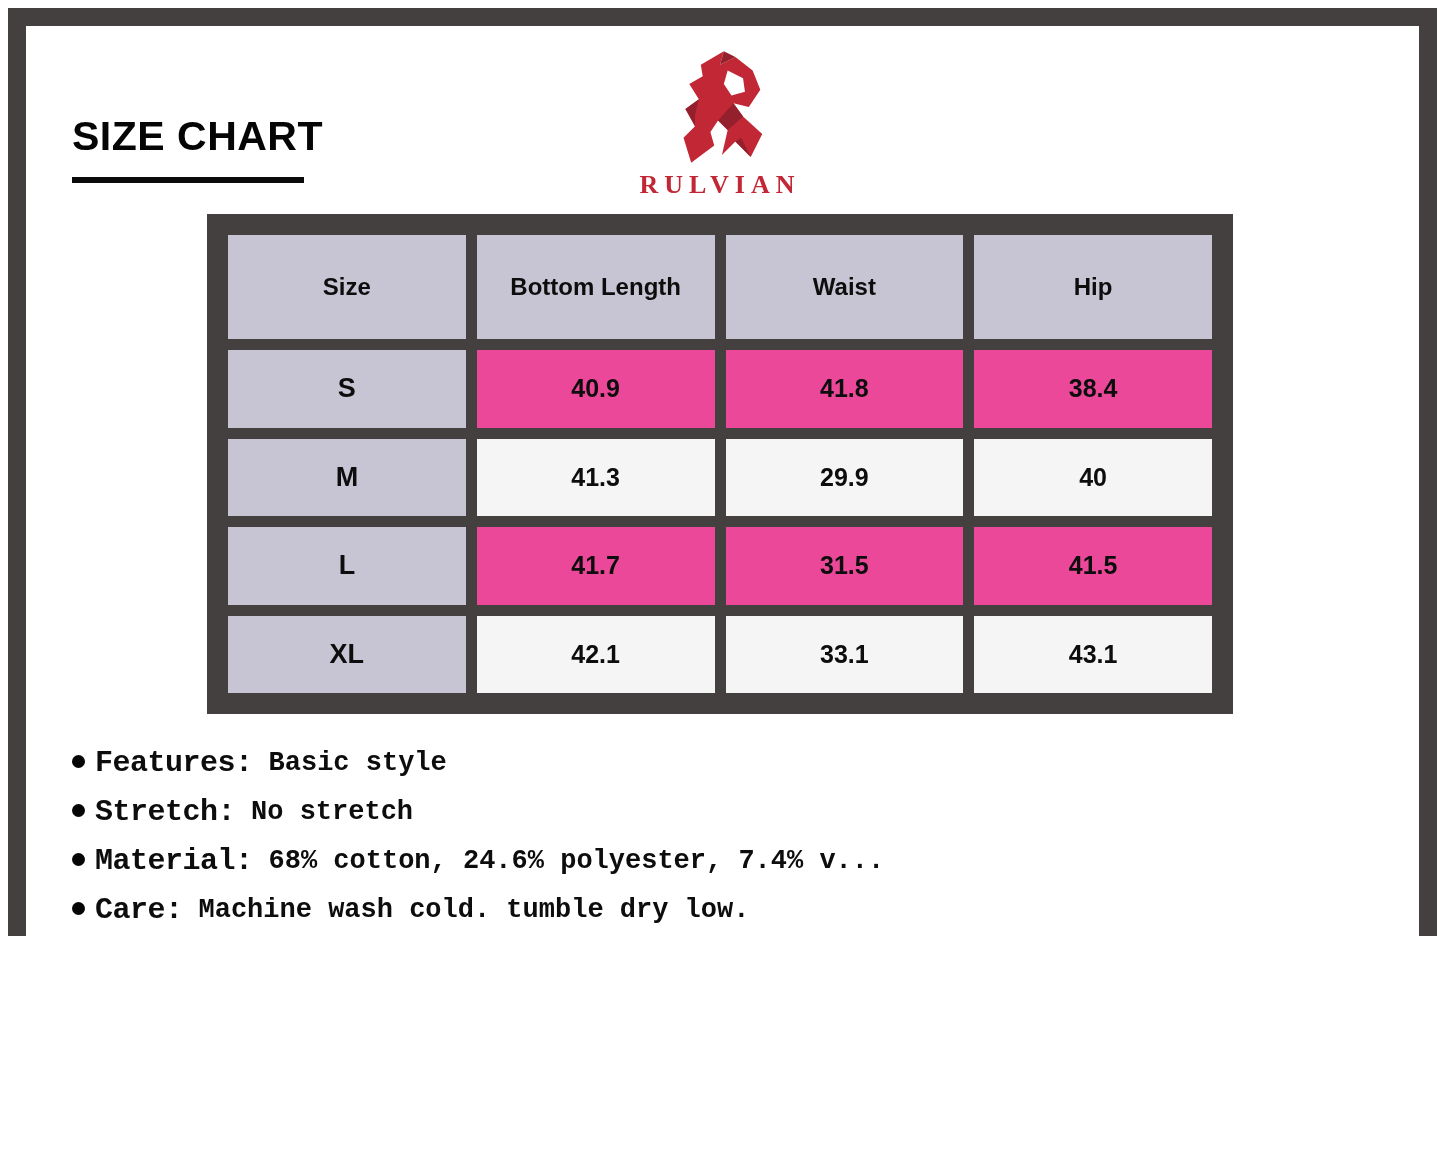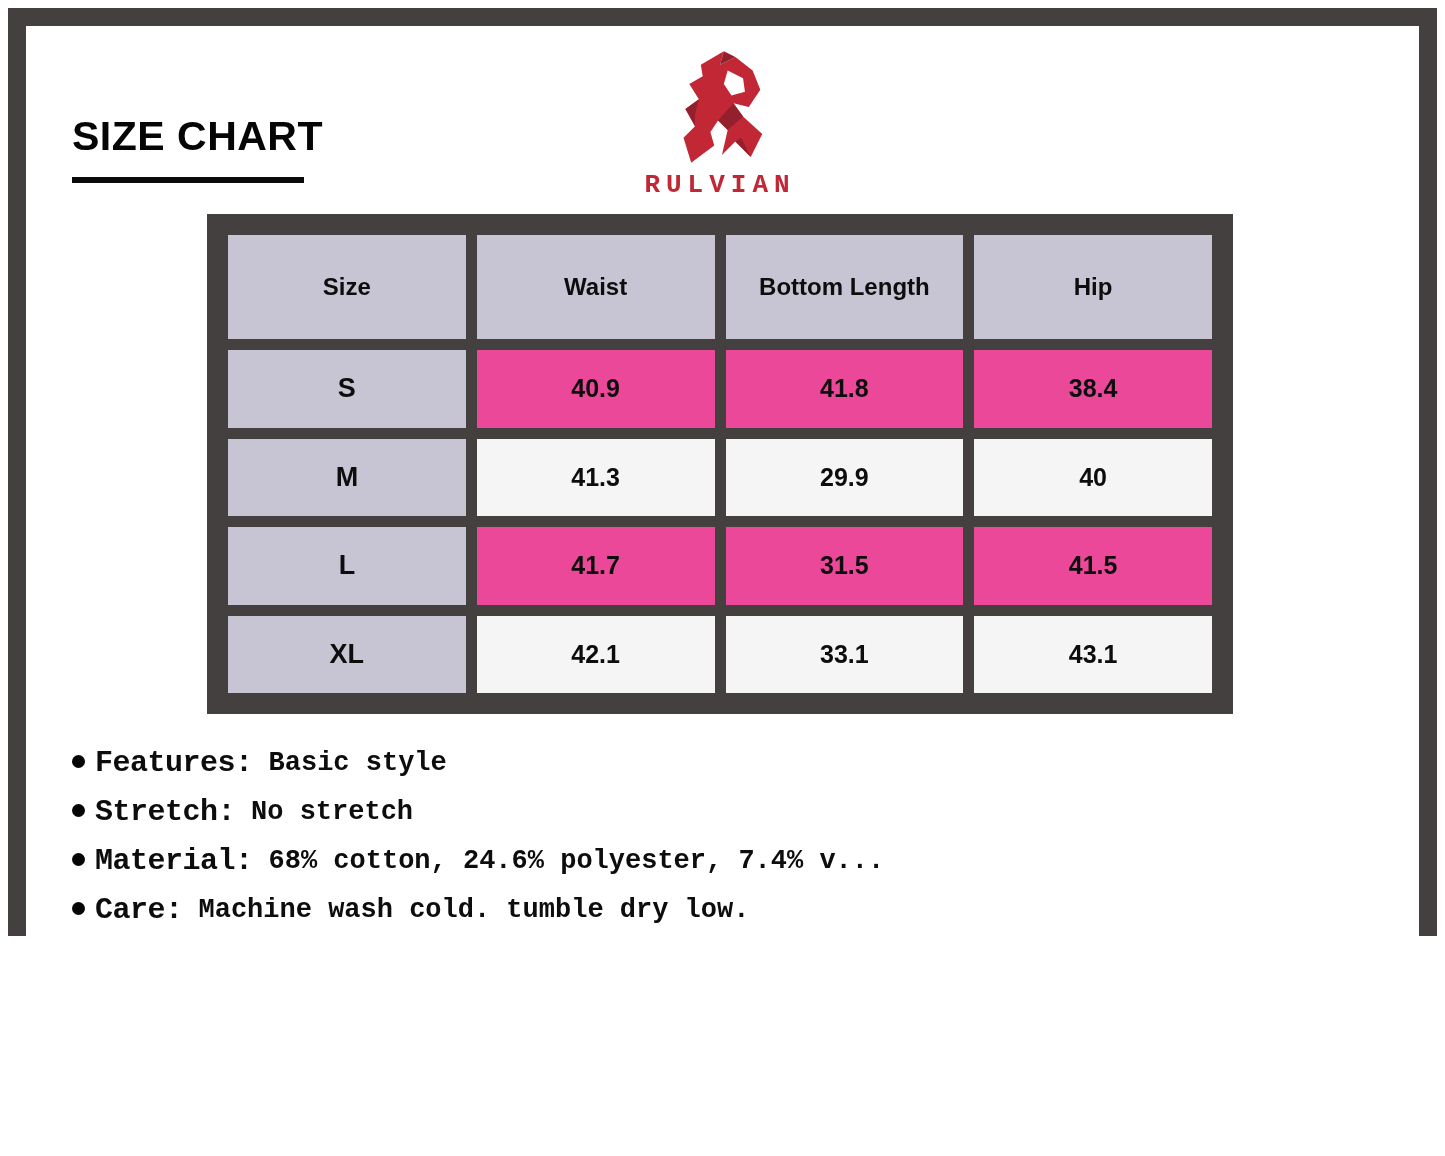--- a/index.html
+++ b/index.html
@@ -13,21 +13,21 @@
     border:18px solid #454040;box-sizing:border-box;background:#ffffff;
   }
   
   .title-block{position:absolute;left:72px;top:116px;}
   .title-text{font-size:41px;font-weight:bold;letter-spacing:0.5px;color:#050505;line-height:1;}
   .title-underline{width:232px;height:6px;background:#0a0a0a;margin-top:20px;}
   
   .logo-block{position:absolute;left:570px;top:48px;width:300px;text-align:center;}
   .logo-mark{display:inline-block;width:96px;height:118px;}
   .logo-wordmark{
-    margin-top:2px;font-family:Liberation Mono, monospace;font-weight:bold;
+    margin-top:2px;font-family:Liberation Serif, serif;font-weight:bold;
     font-size:26px;letter-spacing:6px;color:#c22735;line-height:1;
   }
   
   .size-table{
     position:absolute;left:207px;top:214px;width:1026px;height:500px;
     background:#454040;display:grid;box-sizing:border-box;
     grid-template-columns:repeat(4,1fr);
     grid-template-rows:104px repeat(4,1fr);
     gap:11px;padding:21px;
   }
@@ -65,22 +65,22 @@
         <path fill="#93202c" d="M82,112 L66,96 L72,92 Z"></path>
         <path fill="#93202c" d="M24,80 L14,62 L28,52 L24,68 Z"></path>
       </svg>
     </span>
     <div class="logo-wordmark">RULVIAN</div>
   </div>
 
   <div class="size-table">
 
     <div class="cell head">Size</div>
+    <div class="cell head">Bottom Length</div>
     <div class="cell head">Waist</div>
-    <div class="cell head">Bottom Length</div>
     <div class="cell head">Hip</div>
 
     <div class="cell sizecol">S</div>
     <div class="cell val row-white">40.9</div>
     <div class="cell val row-white">41.8</div>
     <div class="cell val row-white">38.4</div>
 
     <div class="cell sizecol">M</div>
     <div class="cell val row-gray">41.3</div>
     <div class="cell val row-gray">29.9</div>

